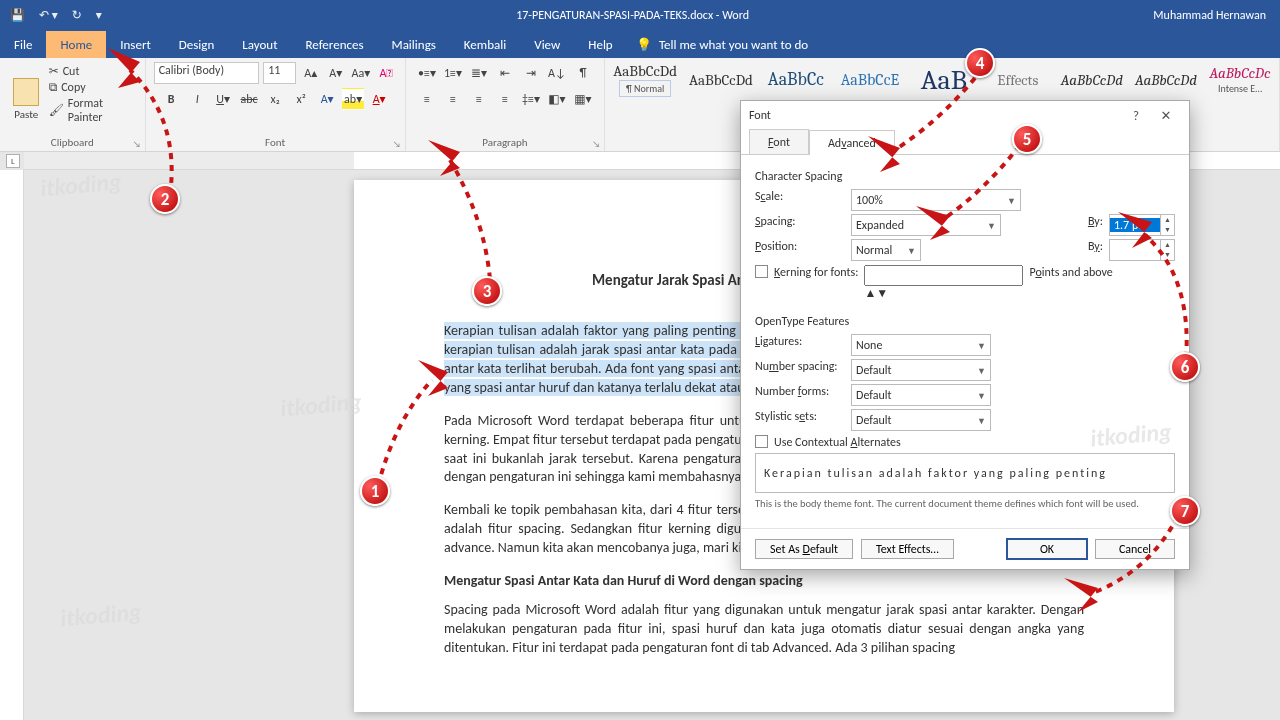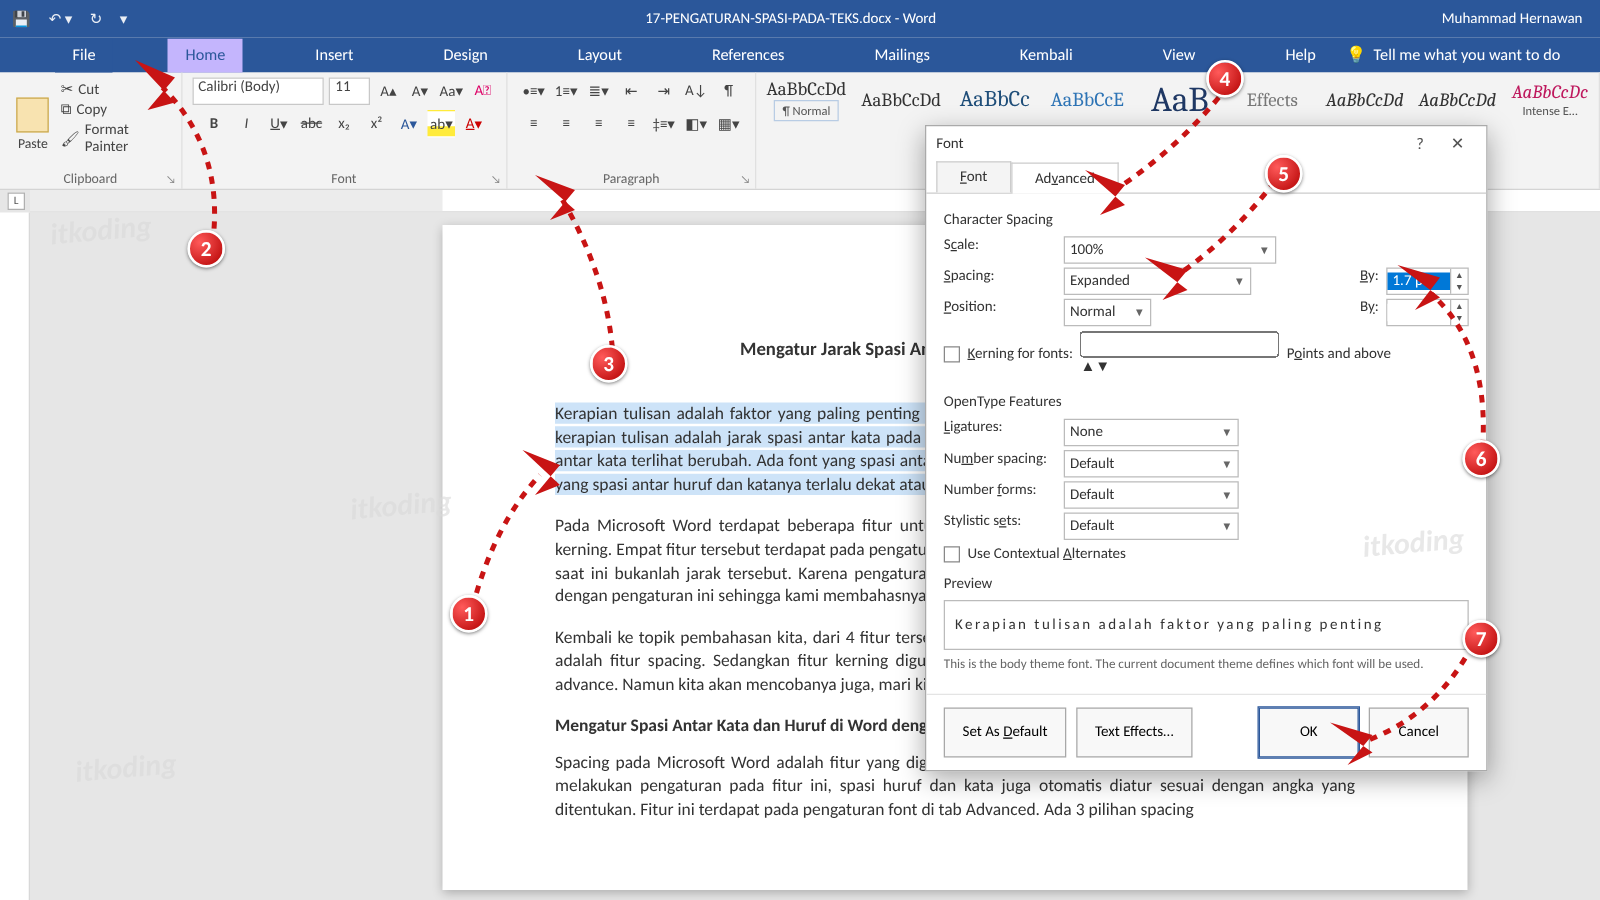--- a/index.html
+++ b/index.html
@@ -7,23 +7,23 @@
 
 
 .titlebar { height: 30px; background: #2b579a; color: #fff; display: flex; align-items: center; font-size: 12px; }
 .titlebar .qat { display: flex; gap: 14px; padding: 0 10px; align-items: center; }
 .titlebar .qat span { opacity: .9; }
 .titlebar .doctitle { flex: 1; text-align: center; }
 .titlebar .user { padding-right: 14px; }
 
 
 .menutabs { height: 28px; background: #2b579a; color: #fff; display: flex; align-items: flex-end; font-size: 13px; }
-.menutabs .tab { padding: 6px 14px; cursor: pointer; margin-left: 44px; }
+.menutabs .tab { padding: 6px 14px; cursor: pointer; }
 .menutabs .tab.file { background: #2b579a; }
-.menutabs .tab.active { background: #c4b5fd; color: #2b579a; }
+.menutabs .tab.active { background: #fdba74; color: #2b579a; }
 .menutabs .tellme { padding: 6px 10px; display: flex; gap: 6px; align-items: center; }
 
 
 .ribbon { height: 94px; background: #f3f3f3; border-bottom: 1px solid #d4d4d4; display: flex; font-size: 11px; color: #444; }
 .group { border-right: 1px solid #e0e0e0; padding: 4px 8px 2px 8px; display: flex; flex-direction: column; justify-content: space-between; }
 .group .label { text-align: center; font-size: 11px; color: #666; padding-top: 2px; position: relative; }
 .group .launcher { position: absolute; right: -4px; bottom: 0px; font-size: 9px; color: #888; }
 .clip-top { display: flex; }
 .paste-btn { display: flex; flex-direction: column; align-items: center; width: 40px; margin-top: 16px; }
 .paste-btn .icn { width: 26px; height: 28px; background: #f8e3b0; border: 1px solid #c9a84f; margin-bottom: 2px; }
@@ -66,27 +66,27 @@
 .frow label { width: 90px; font-size: 12px; }
 .frow .combo { flex: 0 0 150px; height: 22px; border: 1px solid #bbb; background: #fff; font-size: 12px; padding: 2px 4px; display: flex; align-items: center; justify-content: space-between; }
 .frow .combo .arr { font-size: 9px; color: #666; }
 .frow .wide { flex: 0 0 140px; }
 .frow .bylbl { width: 30px; text-align: right; }
 .frow .spin { display: flex; align-items: center; border: 1px solid #bbb; height: 22px; }
 .frow .spin input { border: none; width: 50px; font-size: 12px; padding: 0 4px; outline: none; }
 .frow .spin.sel input { background: #0078d7; color: #fff; }
 .frow .spin .arrs { width: 14px; display: flex; flex-direction: column; font-size: 7px; color: #555; border-left: 1px solid #bbb; }
 .frow .spin .arrs span { height: 10px; text-align: center; line-height: 10px; }
-.chk { display: flex; align-items: center; gap: 6px; font-size: 12px; margin: 4px 0; }
+.chk { display: flex; align-items: flex-start; gap: 6px; font-size: 12px; margin: 4px 0; }
 .chk .box { width: 13px; height: 13px; border: 1px solid #888; }
 .preview-box { border: 1px solid #bbb; margin: 4px 0; padding: 12px 8px; font-family: Calibri; font-size: 12px; letter-spacing: 2px; white-space: nowrap; overflow: hidden; }
 .hint { font-size: 10.5px; color: #666; margin: 2px 0 8px 0; }
 .dlg-buttons { display: flex; gap: 8px; padding: 10px 14px; border-top: 1px solid #e4e4e4; align-items: center; }
 .dlg-buttons .sp { flex: 1; }
-.dlg-buttons button { height: 40px; padding: 0 14px; font-size: 12px; border: 1px solid #a8a8a8; background: #f8f8f8; cursor: pointer; }
+.dlg-buttons button { height: 20px; padding: 0 14px; font-size: 12px; border: 1px solid #a8a8a8; background: #f8f8f8; cursor: pointer; }
 .dlg-buttons button.primary { border: 1px solid #2b579a; outline: 1px solid #2b579a; }
 
 
 .num { position: absolute; width: 30px; height: 30px; border-radius: 50%; background: radial-gradient(circle at 30% 30%, #ff5a5a, #b30000); color: #fff; font-weight: bold; font-size: 17px; display: flex; align-items: center; justify-content: center; border: 2px solid #fff; box-shadow: 0 1px 3px rgba(0,0,0,.5); z-index: 50; }
 .watermark { position:absolute; color:#dadada; font-size:24px; font-weight:600; font-style:italic; pointer-events:none; transform:rotate(-5deg); opacity:.6;}
 .u { text-decoration: underline; }
 </style>
 </head>
 <body>
 
@@ -333,21 +333,20 @@
         <div class="combo wide">
           <span>Default</span>
           <span class="arr">▼</span>
         </div>
       </div>
     <div class="chk">
         <div class="box"></div>
         <span>Use Contextual <span class="u">A</span>lternates</span>
       </div>
 
-    <div class="section-title" style="margin-top:10px">Preview</div>
     <div class="preview-box">Kerapian tulisan adalah faktor yang paling penting</div>
     <div class="hint">This is the body theme font. The current document theme defines which font will be used.</div>
   </div>
   <div class="dlg-buttons">
     <button>Set As <span class="u">D</span>efault</button>
     <button>Text Effects…</button>
     <span class="sp"></span>
     <button class="primary" style="width:80px">OK</button>
     <button style="width:80px">Cancel</button>
   </div>

